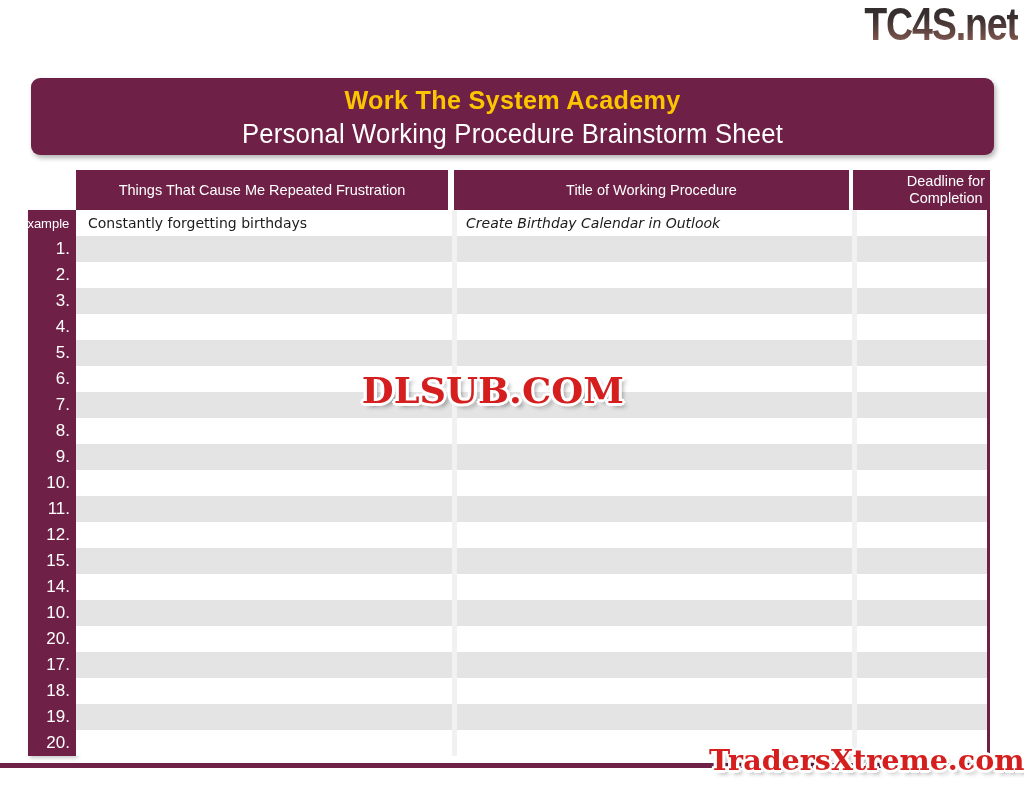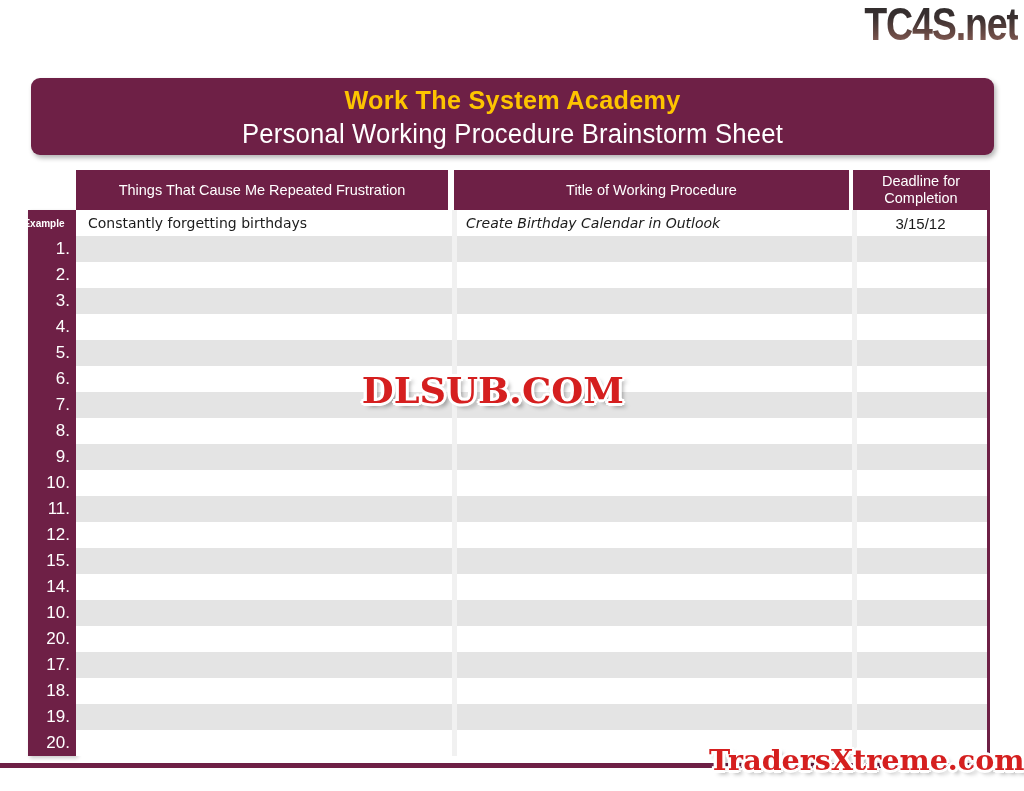--- a/index.html
+++ b/index.html
@@ -84,21 +84,21 @@
     align-items: center;
     justify-content: center;
     text-align: center;
     font-size: 14.5px;
     line-height: 17px;
     box-sizing: border-box;
     padding: 0 4px;
   }
   #col-head-0 { left: 0px;   width: 372px; }
   #col-head-1 { left: 378px; width: 395px; }
-  #col-head-2 { left: 777px; width: 136px; }
+  #col-head-2 { left: 777px; width: 136px; justify-content: flex-end; }
 
   
   #number-strip {
     position: absolute;
     left: 28px;
     top: 210px;
     width: 48px;
     background: #6e2046;
     box-shadow: 2px 2px 4px rgba(0,0,0,0.22);
   }
@@ -107,24 +107,24 @@
     color: #ffffff;
     display: flex;
     align-items: center;
     justify-content: flex-end;
     padding-right: 6px;
     box-sizing: border-box;
     font-size: 17px;
     font-weight: 500;
   }
   .num-cell.example-cell {
-    font-size: 10px;
+    font-size: 13px;
     justify-content: center;
     padding-right: 16px;
-    font-weight: bold;
+    font-weight: normal;
   }
 
   
   #table-body {
     position: absolute;
     left: 76px;
     top: 210px;
     width: 913px;
   }
   .data-row {
@@ -250,21 +250,20 @@
     <div class="num-cell">17.</div>
     <div class="num-cell">18.</div>
     <div class="num-cell">19.</div>
     <div class="num-cell">20.</div>
   </div>
 
 <div id="table-body">
     <div class="data-row">
       <div class="cell cell-0">Constantly forgetting birthdays</div>
       <div class="cell cell-1">Create Birthday Calendar in Outlook</div>
-      <div class="cell cell-2">3/15/12</div>
       <div class="col-sep s1"></div>
       <div class="col-sep s2"></div>
     </div>
     <div class="data-row striped">
       <div class="cell cell-0"></div>
       <div class="cell cell-1"></div>
       <div class="cell cell-2"></div>
       <div class="col-sep s1"></div>
       <div class="col-sep s2"></div>
     </div>

